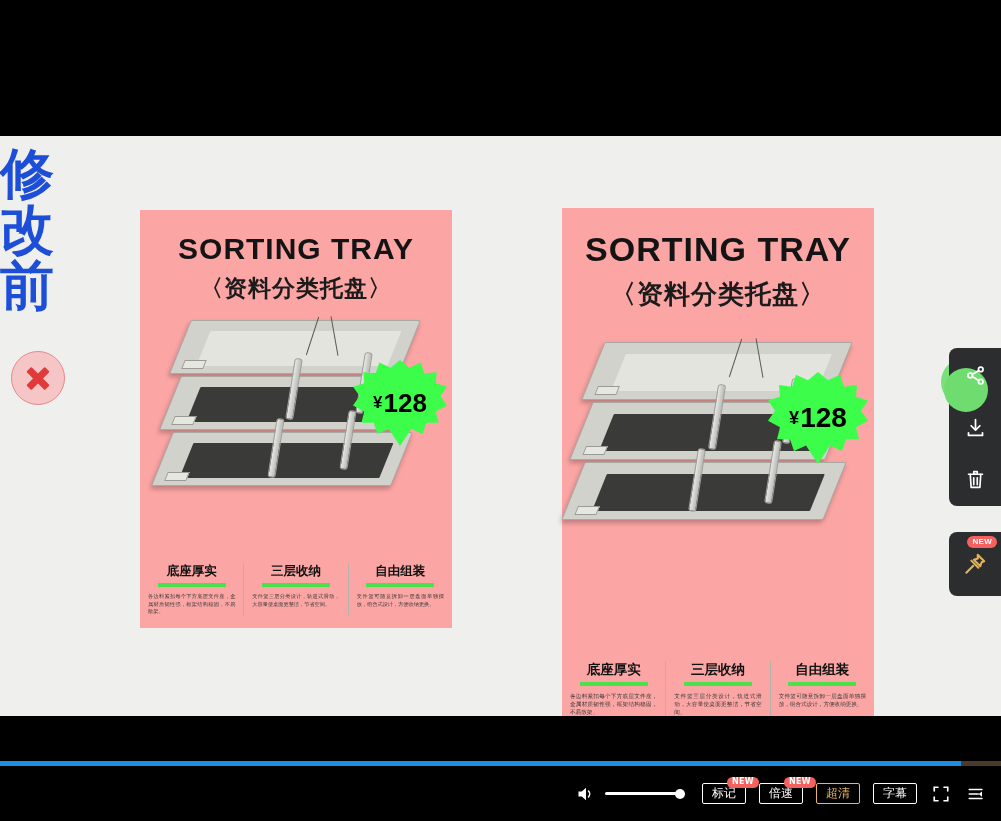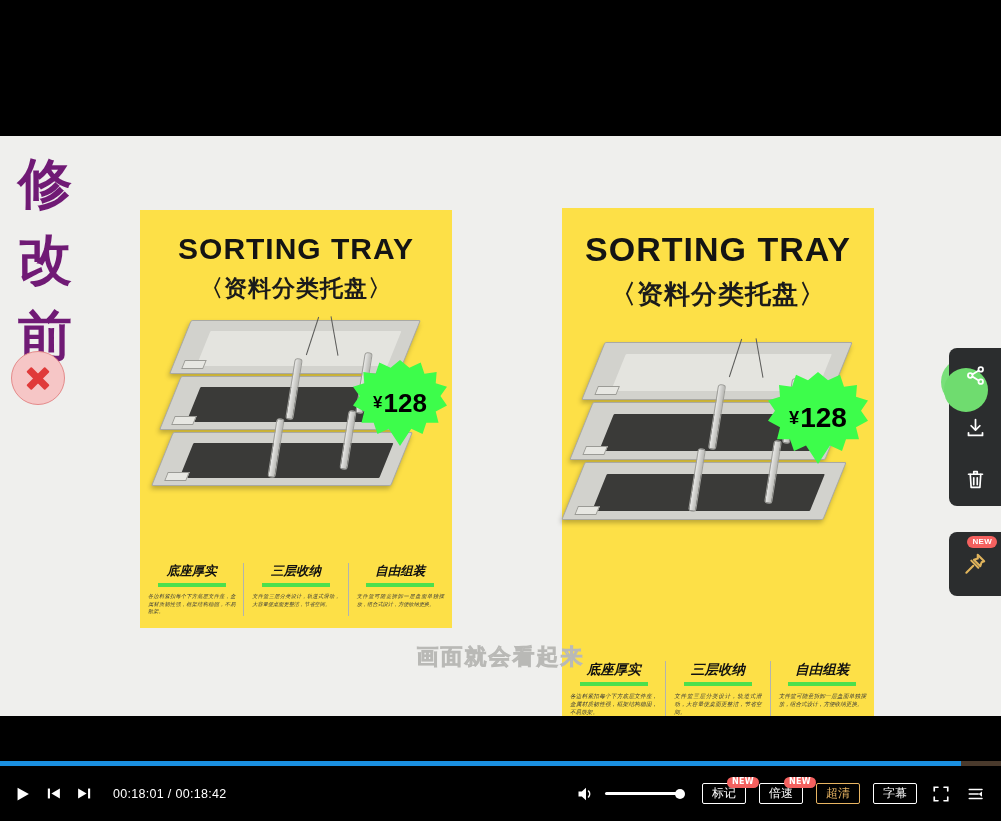--- a/index.html
+++ b/index.html
@@ -16,35 +16,35 @@
   .ico-close{position:relative;width:12px;height:12px;}
   .ico-close:before,.ico-close:after{content:"";position:absolute;left:0;top:5px;width:13px;height:1.5px;background:#fff;}
   .ico-close:before{transform:rotate(45deg);}
   .ico-close:after{transform:rotate(-45deg);}
 
   
   .stage{position:absolute;left:0;top:34px;width:1001px;height:686px;background:#000;overflow:hidden;}
   .video-frame{position:absolute;left:0;top:102px;width:1001px;height:580px;background:#efefed;overflow:hidden;}
 
   
-  .side-label{position:absolute;top:10px;width:72px;text-align:right;color:#701a75;
-    font-family:"DejaVu Sans",sans-serif;font-weight:bold;font-size:54px;line-height:76px;}
+  .side-label{position:absolute;top:10px;width:72px;text-align:left;color:#1d4ed8;
+    font-family:"DejaVu Sans",sans-serif;font-weight:bold;font-size:54px;line-height:56px;}
   .side-label.left{left:0;}
   .side-label.right{right:0;}
   .side-label span{display:block;}
 
   .badge-x{position:absolute;left:11px;top:215px;width:52px;height:52px;border-radius:50%;
     background:#f6c6c6;border:1.5px solid #e48a8a;display:flex;align-items:center;justify-content:center;}
   .badge-x:before,.badge-x:after{content:"";position:absolute;width:26px;height:7px;background:#e03a3a;border-radius:1px;}
   .badge-x:before{transform:rotate(45deg);}
   .badge-x:after{transform:rotate(-45deg);}
   .badge-check{position:absolute;right:12px;top:222px;width:48px;height:48px;border-radius:50%;background:#79e07a;}
 
   
-  .poster{position:absolute;background:#fde047;box-sizing:border-box;}
+  .poster{position:absolute;background:#fca5a5;box-sizing:border-box;}
   .poster.p1{left:140px;top:74px;width:312px;height:418px;}
   .poster.p2{left:562px;top:72px;width:312px;height:522px;}
 
   .p-title{text-align:center;font-family:"Liberation Sans",sans-serif;font-weight:bold;color:#141414;letter-spacing:1px;}
   .p-sub{text-align:center;font-family:"DejaVu Sans",sans-serif;font-weight:bold;color:#1b1b1b;letter-spacing:1px;}
 
   .p1 .p-title{font-size:30px;margin-top:22px;}
   .p1 .p-sub{font-size:23px;margin-top:7px;}
   .p2 .p-title{font-size:34px;margin-top:22px;}
   .p2 .p-sub{font-size:26px;margin-top:8px;}
@@ -68,21 +68,21 @@
       100% 53%,88% 60%,91% 73%,78% 73%,74% 86%,62% 80%,50% 100%,38% 80%,26% 86%,22% 73%,
       9% 73%,12% 60%,0% 53%,7% 42%,0% 31%,12% 27%,11% 14%,24% 16%,28% 3%,40% 9%);}
   .p1 .price{right:5px;top:150px;width:94px;height:86px;font-size:26px;}
   .p2 .price{right:6px;top:164px;width:100px;height:92px;font-size:28px;}
   .price .yen{font-size:.65em;margin-right:1px;}
 
   
   .features{position:absolute;left:0;right:0;display:flex;}
   .p1 .features{bottom:12px;}
   .p2 .features{bottom:14px;}
-  .feat{flex:1;padding:0 8px;box-sizing:border-box;position:relative;font-style:italic;}
+  .feat{flex:1;padding:0 8px;box-sizing:border-box;position:relative;}
   .feat + .feat{border-left:1px solid #b3b3ae;}
   .feat h4{margin:0;text-align:center;font-family:"DejaVu Sans",sans-serif;font-weight:bold;color:#111;}
   .p1 .feat h4{font-size:12.5px;}
   .p2 .feat h4{font-size:13.5px;}
   .ulg{height:4px;background:#4ce04c;margin:3px auto 6px;width:78%;}
   .feat p{margin:0;color:#3a3a38;line-height:1.45;text-align:justify;font-family:"DejaVu Sans",sans-serif;
     transform-origin:left top;}
   .p1 .feat p{font-size:5.2px;}
   .p2 .feat p{font-size:5.6px;}
 
@@ -231,21 +231,20 @@
             <p>文件篮三层分类设计，轨道式滑动，大容量使桌面更整洁，节省空间。</p>
           </div>
           <div class="feat">
             <h4>自由组装</h4>
             <div class="ulg"></div>
             <p>文件篮可随意拆卸一层盘面单独摆放，组合式设计，方便收纳更换。</p>
           </div>
         </div>
       </div>
 
-      <div class="caption">画面就会看起来</div>
     </div>
 
     <div class="fab-panel">
       <div class="fab">
         <div class="fab-ripple"></div>
         <svg width="21" height="21" viewBox="0 0 24 24" fill="none" stroke="#fff" stroke-width="2" stroke-linecap="round">
           <circle cx="18" cy="5" r="2.6"></circle>
             <circle cx="6" cy="12" r="2.6"></circle>
             <circle cx="18" cy="19" r="2.6"></circle>
           <line x1="8.4" y1="10.8" x2="15.6" y2="6.2"></line>
@@ -278,40 +277,20 @@
         <path d="M8.6 8.9l6.5 6.5"></path>
       </svg>
     </div>
   </div>
 
   <div class="progress">
     <div class="fill" id="progress-fill" style="width: 96%; background: rgb(26, 143, 224);"></div>
   </div>
 
   <div class="controls">
-    <div class="cl">
-      <div class="cbtn">
-        <svg width="17" height="18" viewBox="0 0 24 24" fill="#fff">
-            <polygon points="5,3 21,12 5,21"></polygon>
-          </svg>
-      </div>
-      <div class="cbtn">
-        <svg width="17" height="17" viewBox="0 0 24 24" fill="#fff">
-            <rect x="4" y="5" width="3" height="14"></rect>
-            <polygon points="21,5 21,19 9,12"></polygon>
-          </svg>
-      </div>
-      <div class="cbtn">
-        <svg width="17" height="17" viewBox="0 0 24 24" fill="#fff">
-            <polygon points="3,5 3,19 15,12"></polygon>
-            <rect x="17" y="5" width="3" height="14"></rect>
-          </svg>
-      </div>
-      <div class="time">00:18:01 / 00:18:42</div>
-    </div>
 
     <div class="cr">
       <div class="vol-wrap">
         <div class="icobox">
           <svg width="20" height="20" viewBox="0 0 24 24" fill="#fff">
             <polygon points="3,9 7,9 12,4.5 12,19.5 7,15 3,15"></polygon>
             <path d="M15 8.5a5 5 0 0 1 0 7" fill="none" stroke="#fff" stroke-width="1.8" stroke-linecap="round"></path>
           </svg>
         </div>
         <div class="vol-track">

